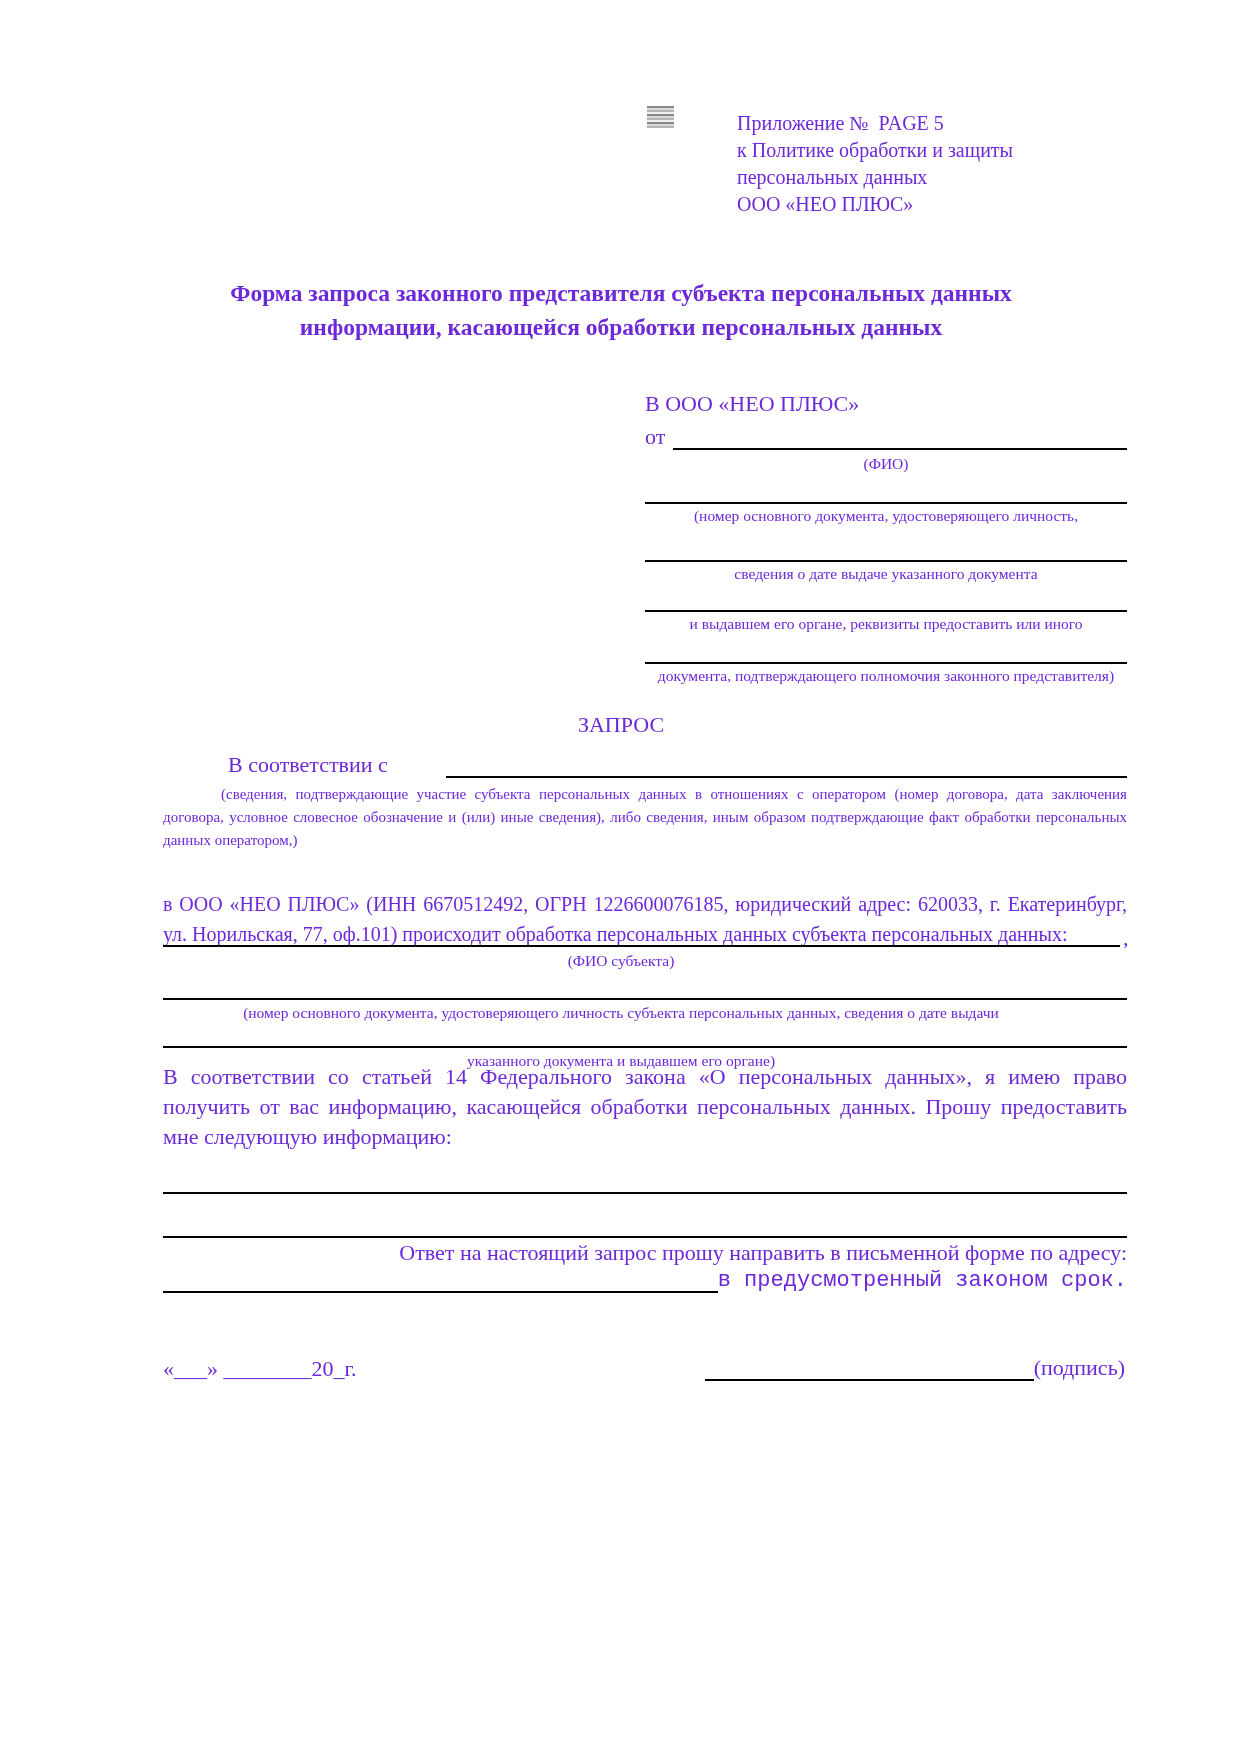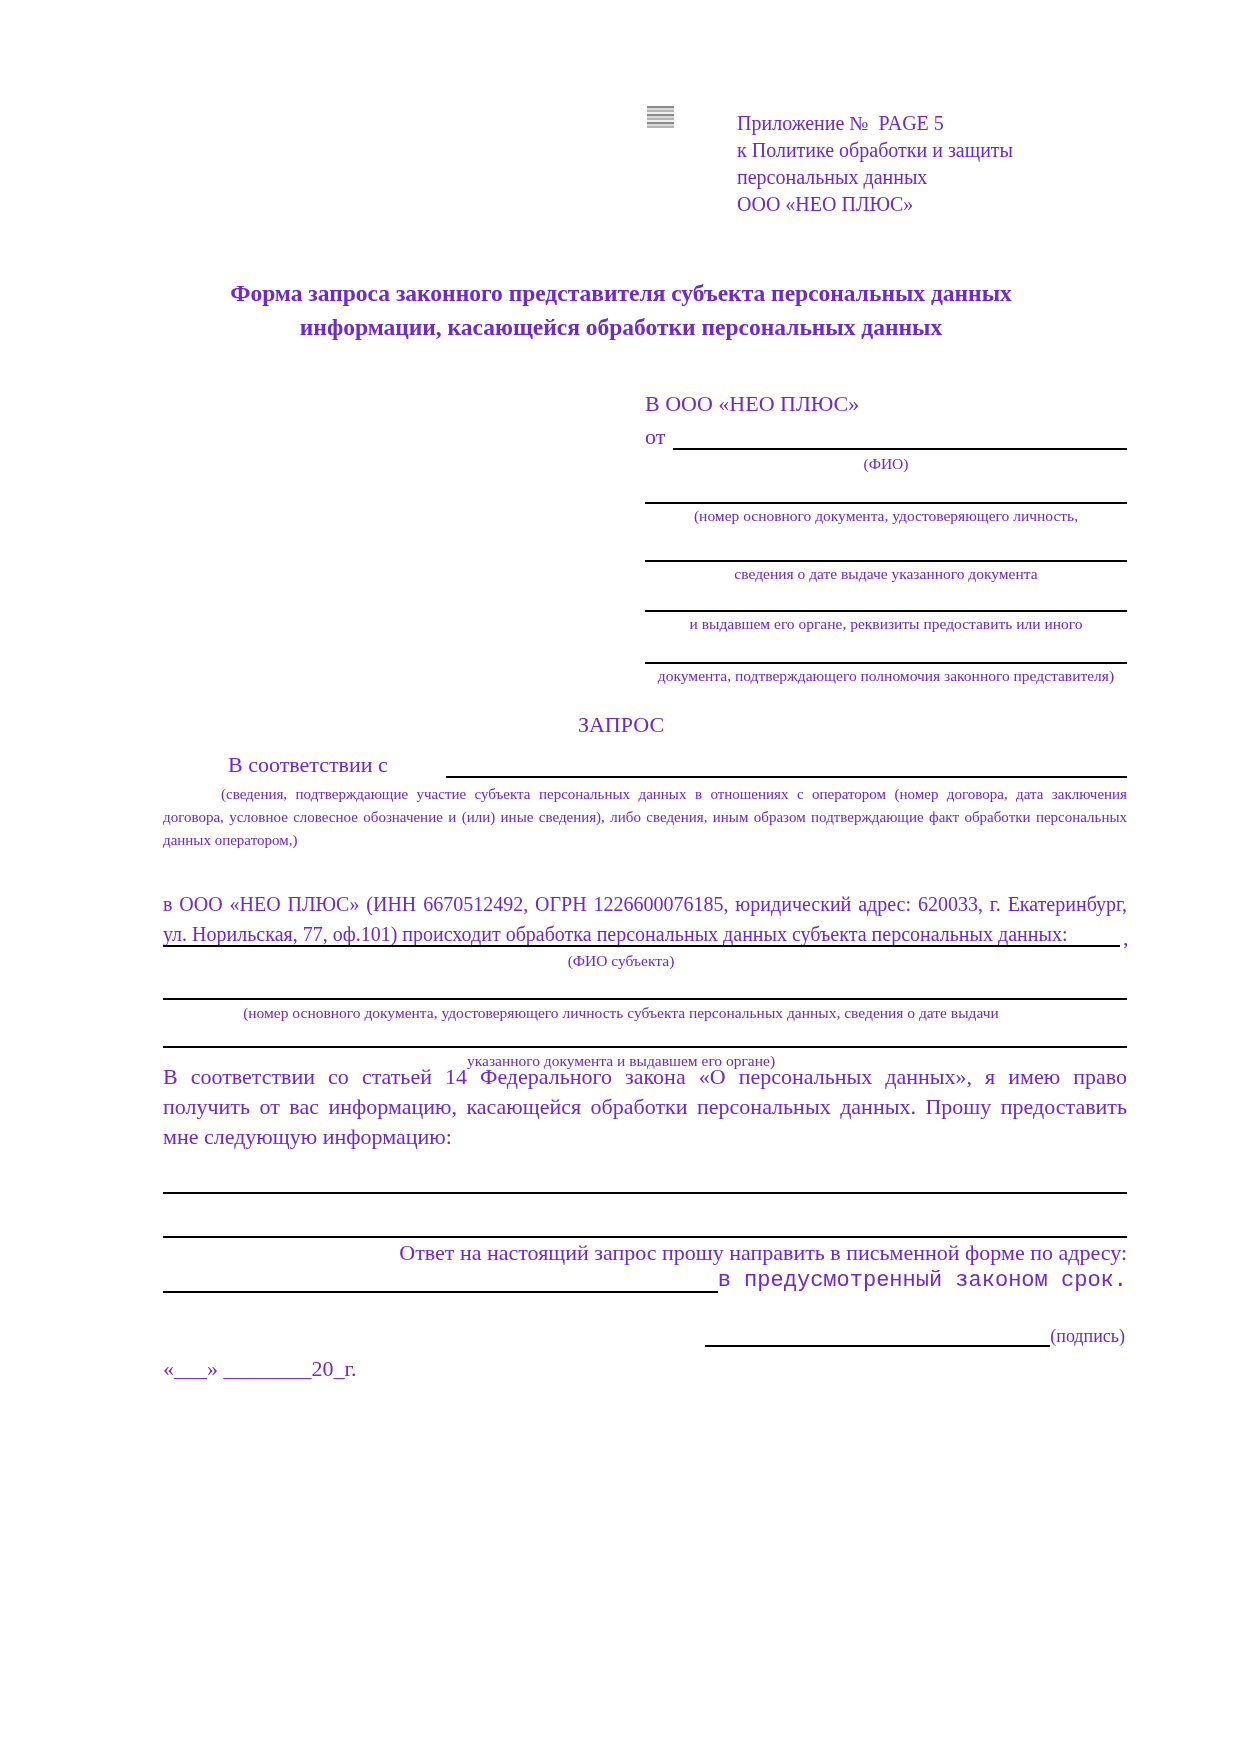--- a/index.html
+++ b/index.html
@@ -48,21 +48,21 @@
   .subjComma{left:1123px;top:925px;font-size:22px;}
   .capS1{top:951px;}
   .subjR2{left:163px;right:115px;top:976px;height:22px;} .capS2{top:1003px;}
   .subjR3{left:163px;right:115px;top:1024px;height:22px;} .capS3{top:1051px;}
   .blankA{left:163px;right:115px;top:1170px;height:22px;}
   .blankB{left:163px;right:115px;top:1214px;height:22px;}
   .replyIntro{left:158px;right:115px;top:1240px;text-align:right;font-size:22px;white-space:nowrap;}
   .replyTail{left:163px;right:115px;top:1268px;height:25px;display:flex;align-items:flex-end;font-size:22px;}
   .replyTail .txt{white-space:nowrap;font-family:Liberation Mono, monospace;}
   .dateLine{left:163px;top:1356px;font-size:22px;white-space:nowrap;}
-  .signRow{left:705px;right:117px;top:1322px;height:25px;display:flex;align-items:flex-end;font-size:18px;}
+  .signRow{left:705px;right:117px;top:1356px;height:25px;display:flex;align-items:flex-end;font-size:22px;}
   .signRow .txt{white-space:nowrap;}
 </style>
 </head>
 <body>
 
 <div class="page">
 
   <div class="abs obj-icon"></div>
 
   <div class="abs hdr">

